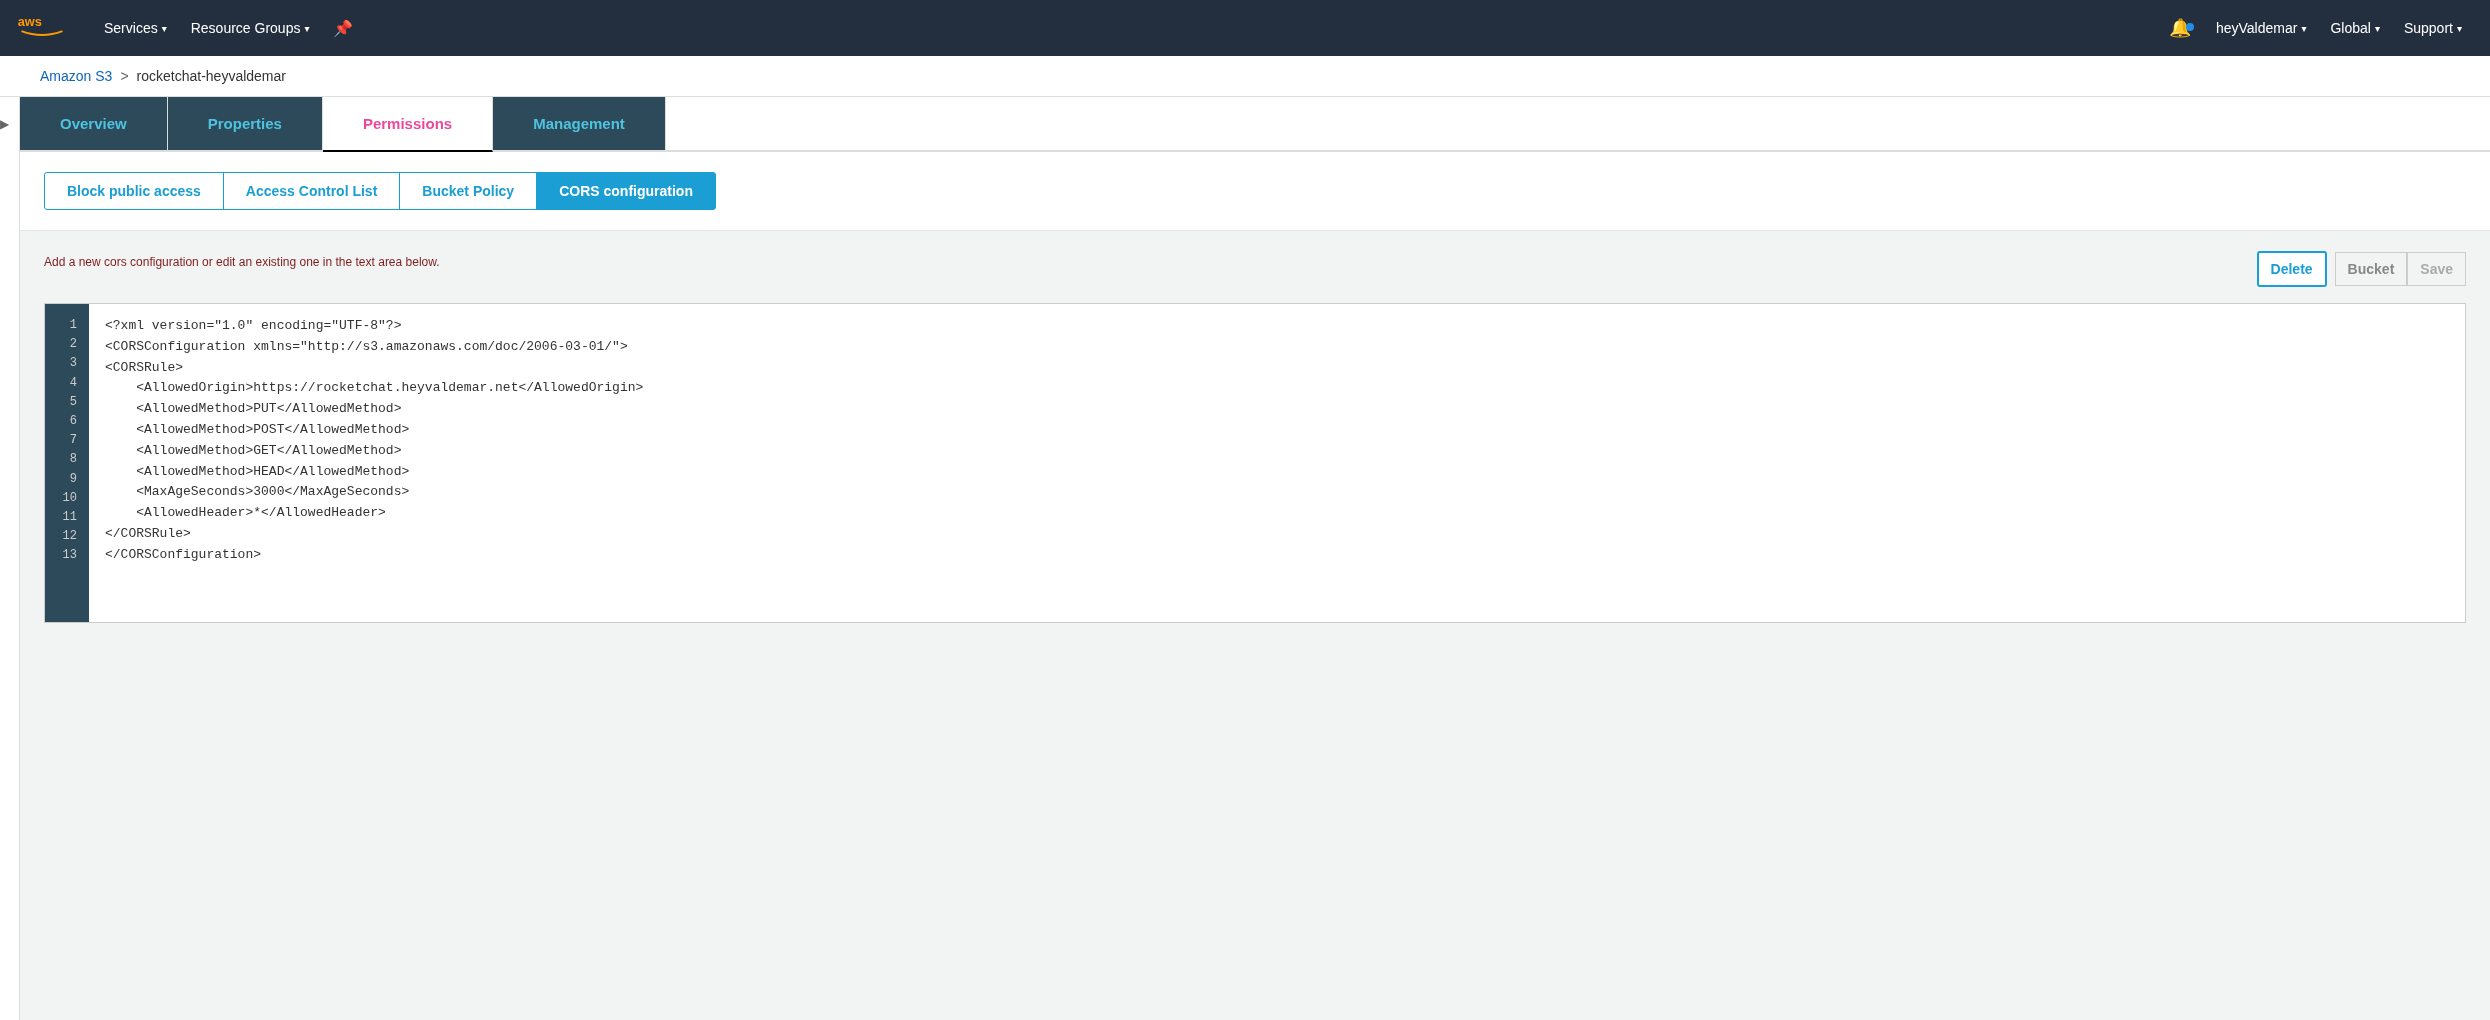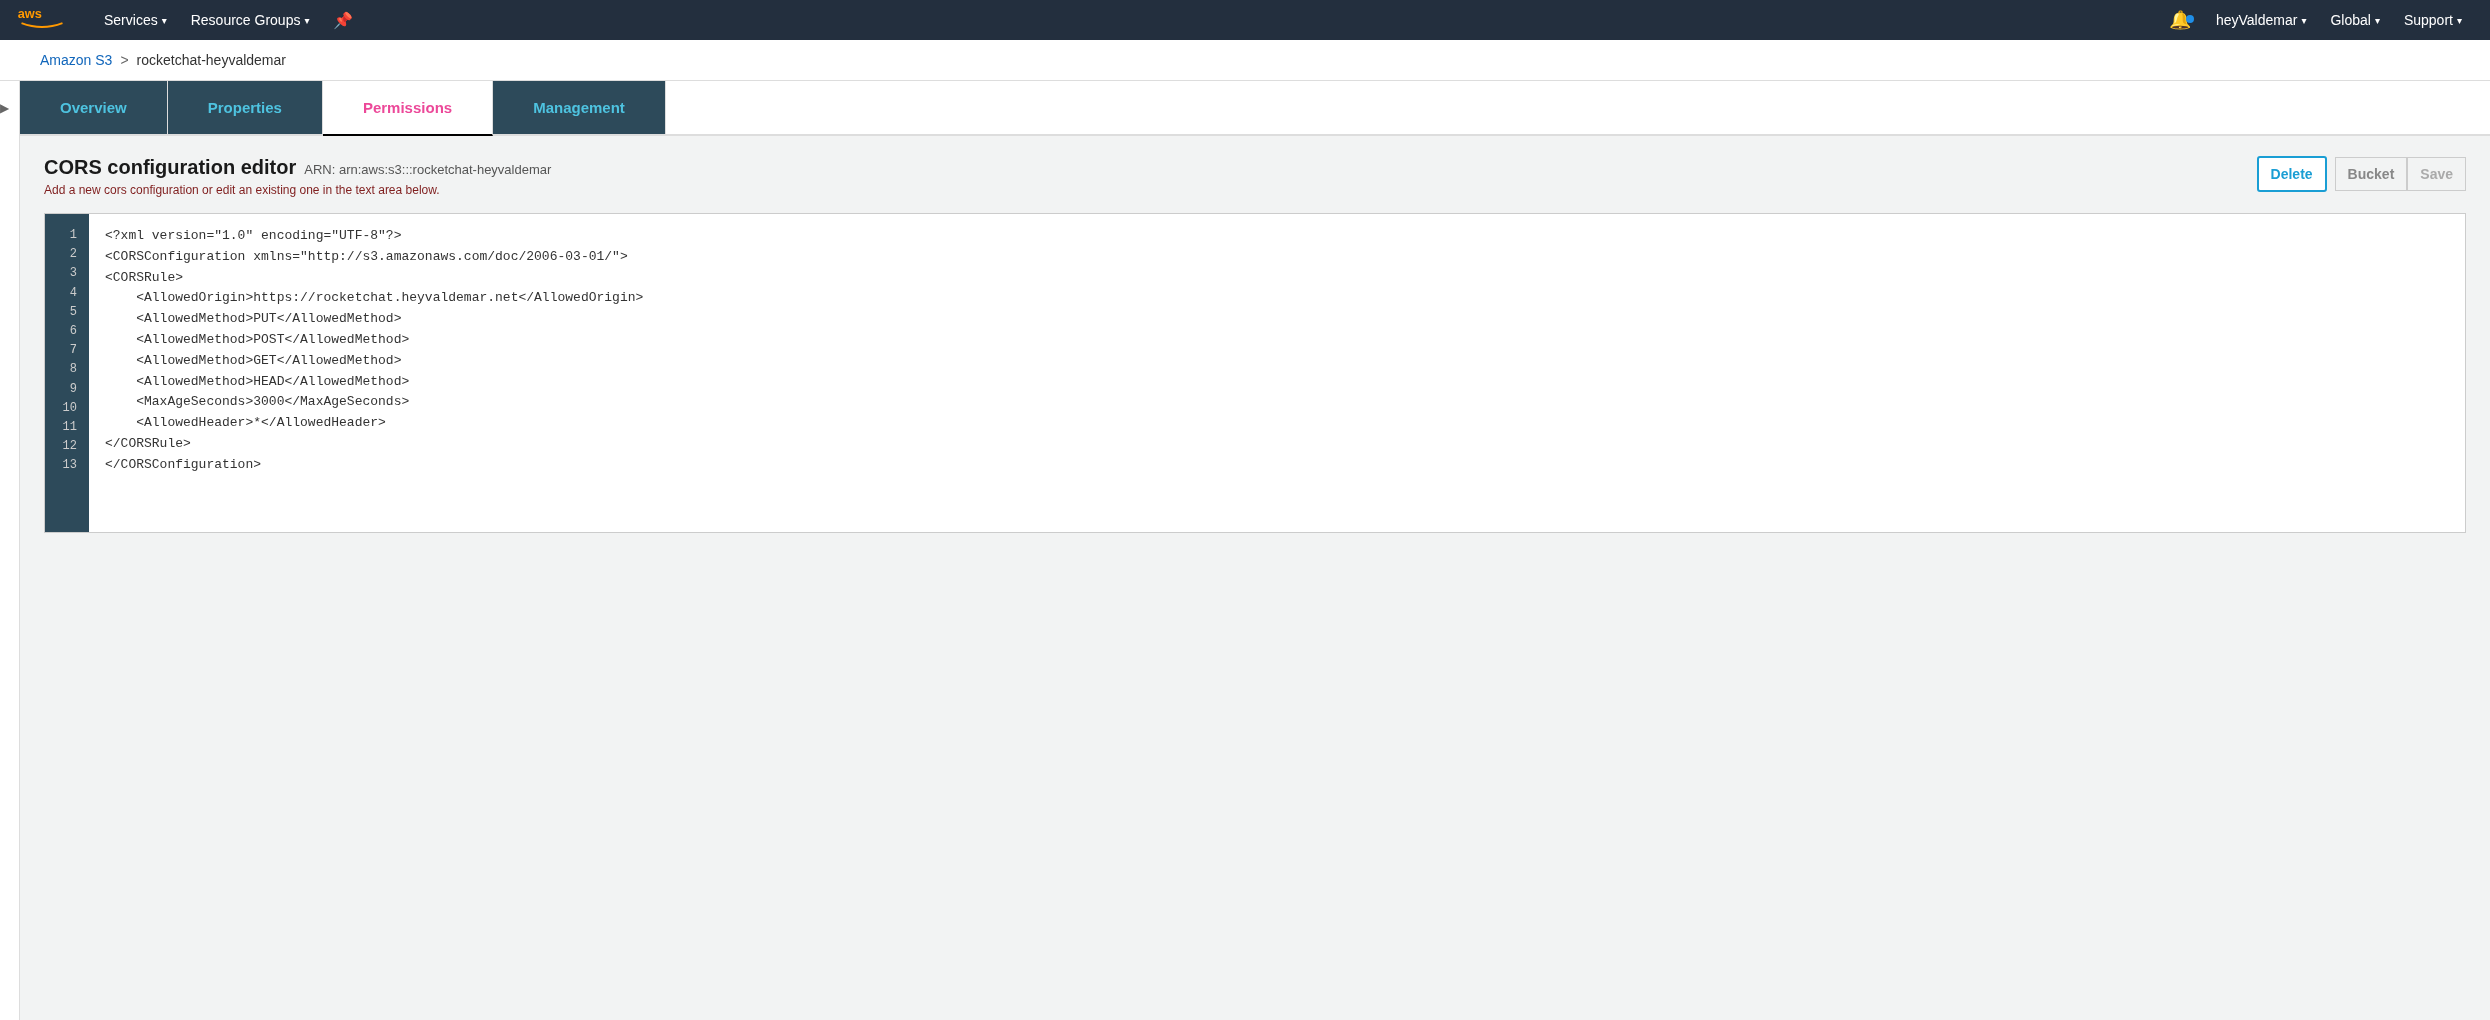--- a/index.html
+++ b/index.html
@@ -3,21 +3,21 @@
   <meta charset="utf-8">
   <style>
     * { box-sizing: border-box; margin: 0; padding: 0; }
     body { font-family: 'Amazon Ember', Arial, sans-serif; background: #f2f3f3; min-width: 1200px; }
 
     
     .top-nav {
       background: #232f3e;
       display: flex;
       align-items: center;
-      height: 40px;
+      height: 56px;
       padding: 0 16px;
       color: #fff;
     }
     .nav-logo {
       display: flex;
       align-items: center;
       margin-right: 24px;
     }
     .aws-logo {
       width: 52px;
@@ -324,31 +324,30 @@
   </div>
   <div class="main-content">
 
     <div class="tabs-bar">
       <div class="tab inactive">Overview</div>
       <div class="tab inactive">Properties</div>
       <div class="tab active">Permissions</div>
       <div class="tab inactive">Management</div>
     </div>
 
+    <div class="sub-tabs">
+      <div class="sub-tab">Block public access</div>
+      <div class="sub-tab">Access Control List</div>
+      <div class="sub-tab">Bucket Policy</div>
+      <div class="sub-tab active">CORS configuration</div>
+    </div>
 
     <div class="editor-area">
       <div class="editor-header">
         <div class="editor-title-block">
-          <div class="editor-title">
-            <span class="editor-title-main">CORS configuration editor</span>
-            <span class="editor-arn">
-              <span>ARN:</span>
-              <span>arn:aws:s3:::rocketchat-heyvaldemar</span>
-            </span>
-          </div>
           <div class="editor-subtitle">Add a new cors configuration or edit an existing one in the text area below.</div>
         </div>
         <div class="editor-buttons">
           <button class="btn btn-delete">Delete</button>
           <button class="btn btn-cancel">Bucket</button>
           <button class="btn btn-save">Save</button>
         </div>
       </div>
 
       <div class="code-editor">

